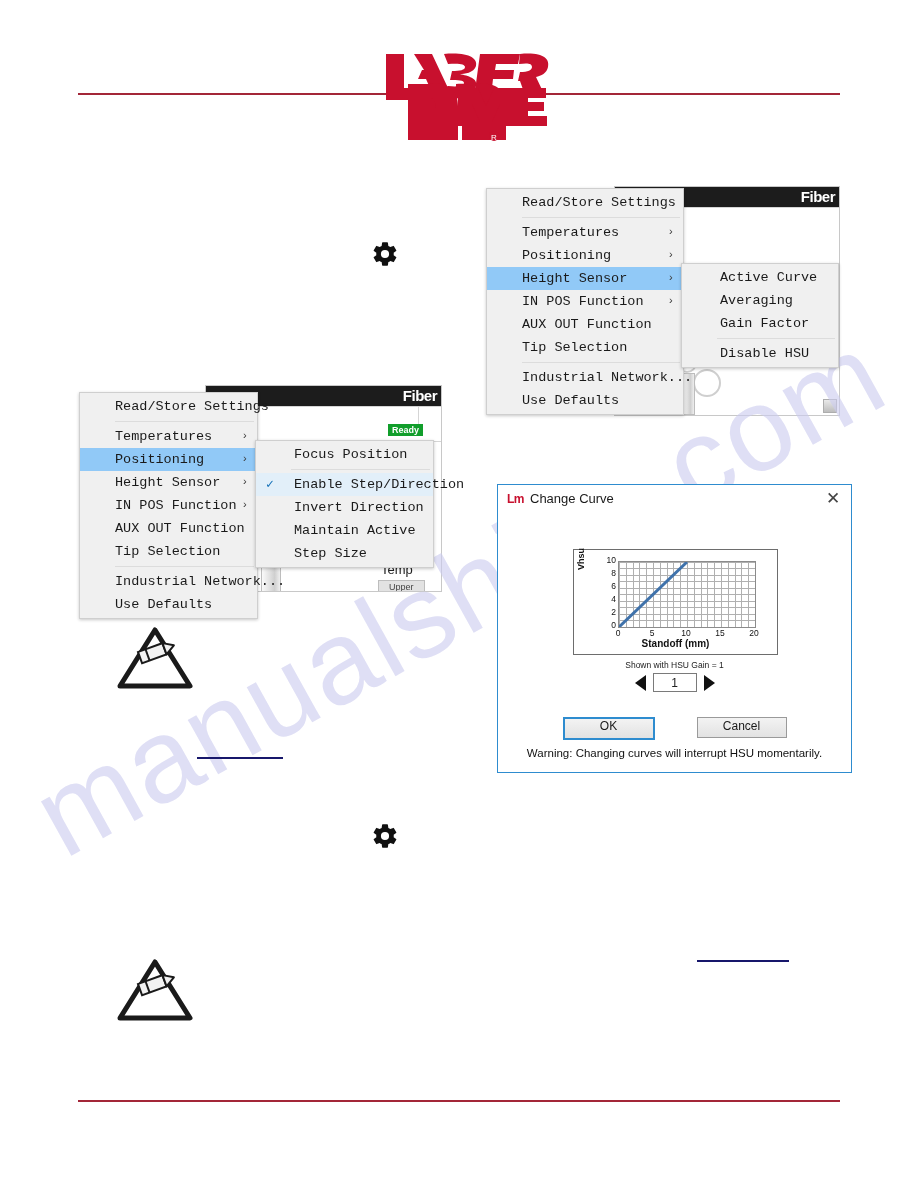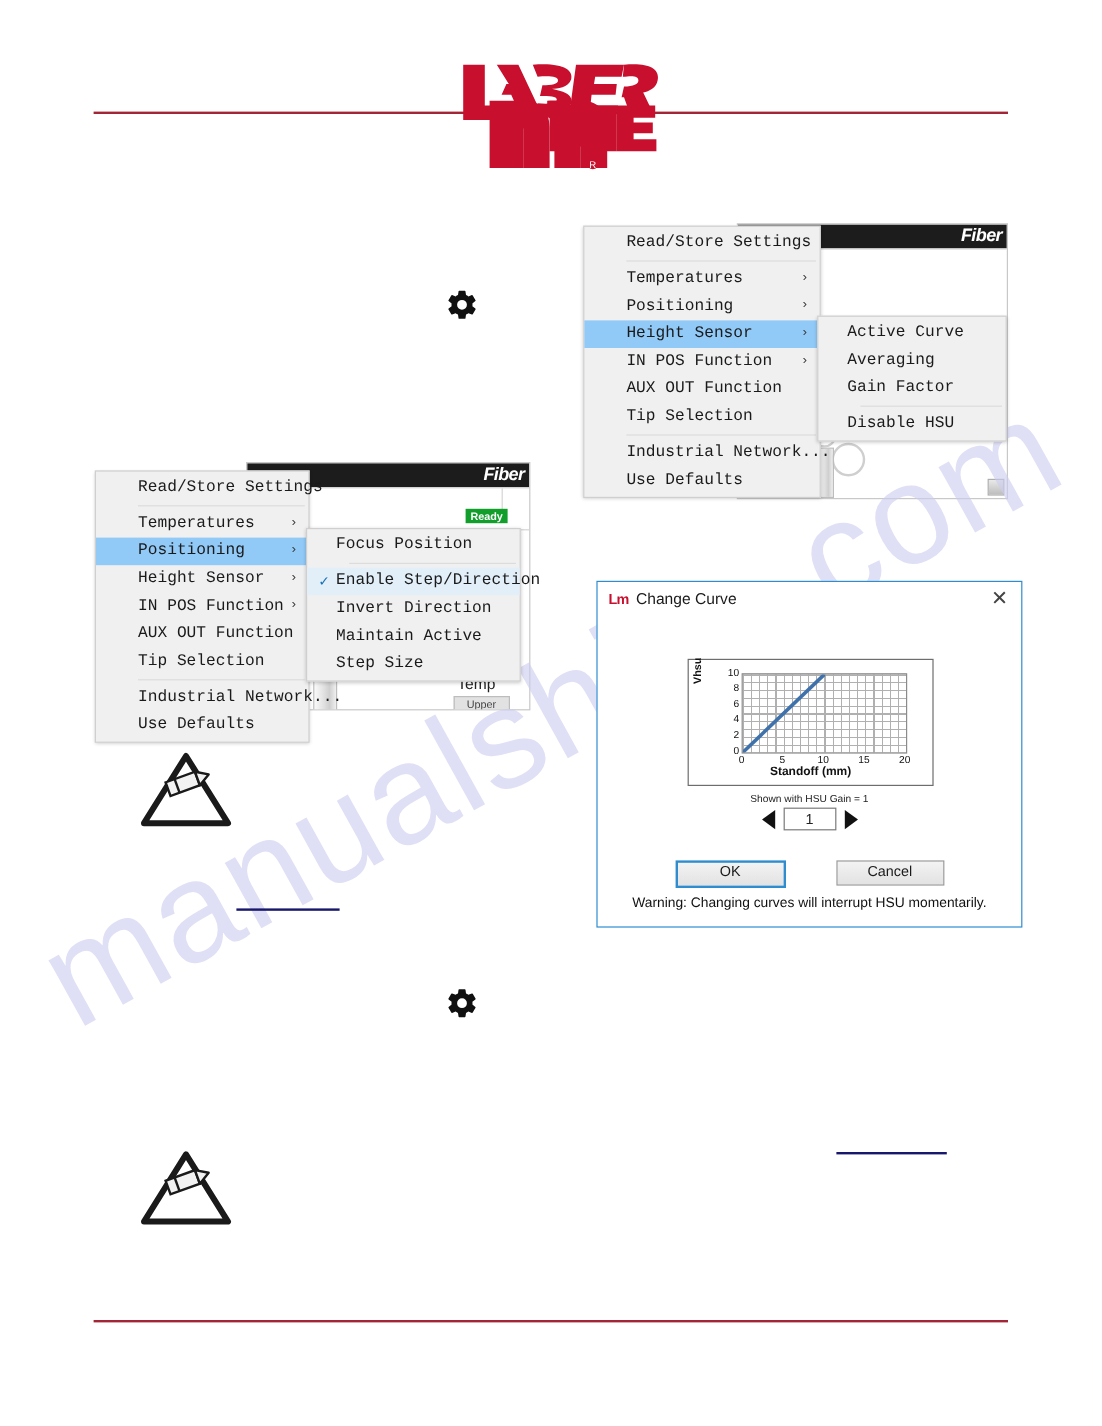--- a/index.html
+++ b/index.html
@@ -57,21 +57,21 @@
     border: 1px solid #c8c8c8;
     overflow: hidden;
     z-index: 1;
   }
   .bgapp .titlebar {
     position:absolute; left:0; right:0; top:0; height:20px;
     background:#1c1c1c;
   }
   .bgapp .brand {
     position:absolute; right:4px; top:1px;
-    color:#fff; font-style:italic; font-weight:bold; font-size:15px;
+    color:#fff; font-weight:bold; font-size:15px;
     letter-spacing:-0.5px;
   }
   .bgapp .ready {
     position:absolute;
     background:#119e2b; color:#fff;
     font-size:9px; font-weight:bold;
     padding:1px 4px;
   }
   .bgapp .temp-label {
     position:absolute;
@@ -145,21 +145,21 @@
     font-weight: bold;
   }
   .menu-item.checked { background:#e2eff9; }
   .menu-sep {
     height: 1px;
     background: #dcdcdc;
     margin: 3px 3px 3px 35px;
   }
 
   
-  .submenu .menu-item { padding-left: 24px; }
+  .submenu .menu-item { padding-left: 38px; }
 
   
   .gear { position:absolute; z-index: 6; }
   .gear svg { display:block; }
 
   
   .note-tri { position:absolute; z-index: 6; }
   .note-tri svg { display:block; }
 
   

